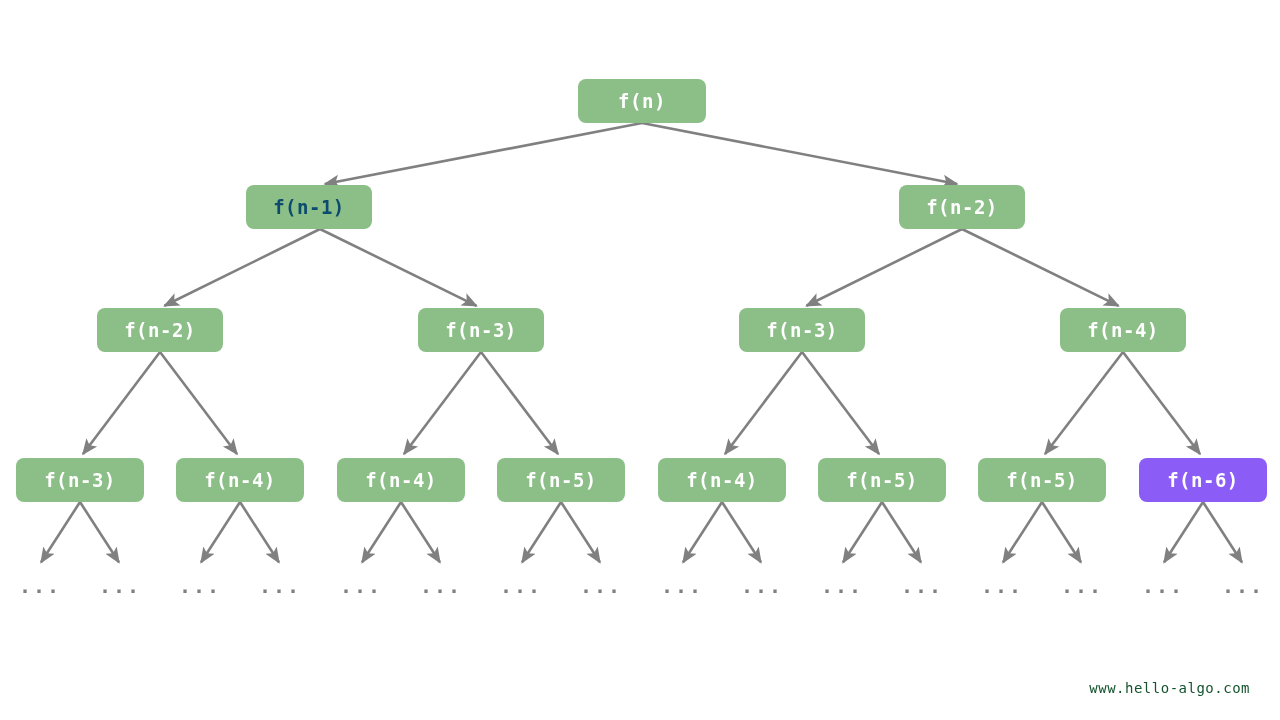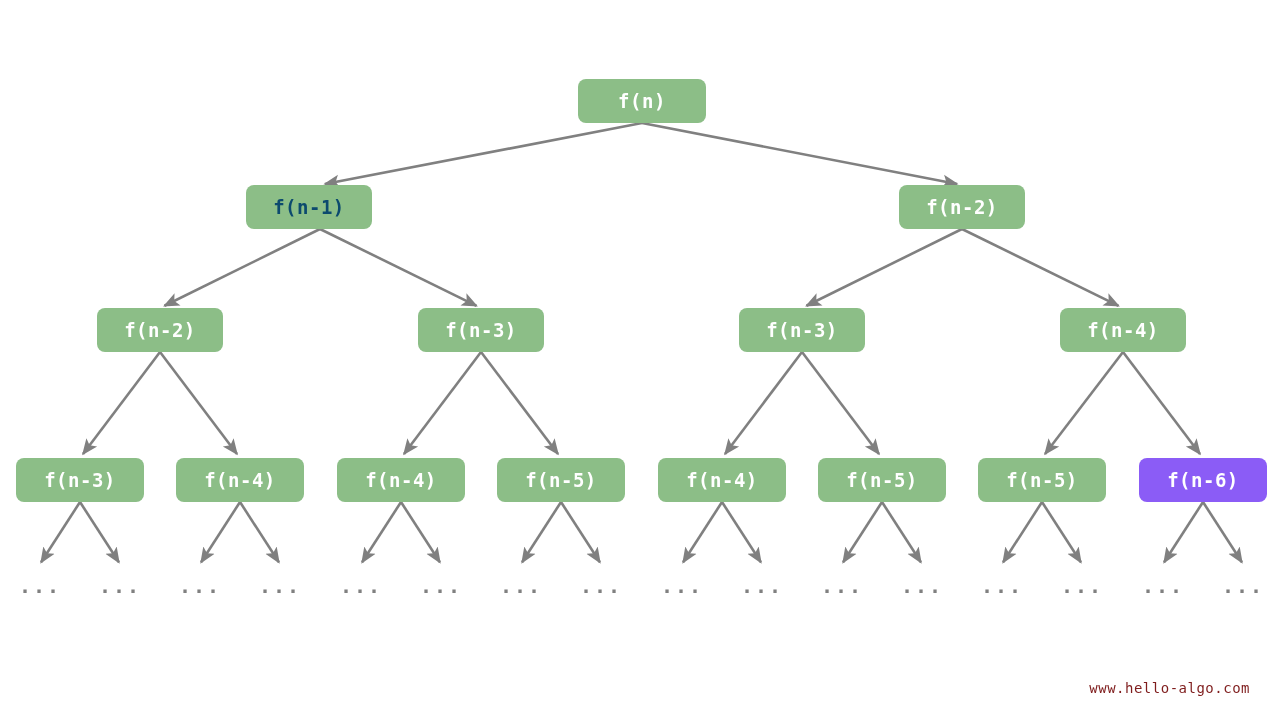--- a/index.html
+++ b/index.html
@@ -52,21 +52,21 @@
     letter-spacing: 2px;
     line-height: 1;
     transform: translate(-50%, -50%);
     z-index: 2;
     white-space: nowrap;
   }
   #watermark {
     position: absolute;
     right: 30px;
     bottom: 24px;
-    color: #7f1d1d;
+    color: #14532d;
     font-family: "DejaVu Sans Mono", "Liberation Mono", monospace;
     font-size: 14px;
     letter-spacing: 0.5px;
     white-space: nowrap;
     margin-top: 32px;
   }
 </style>
 </head>
 <body>
 

